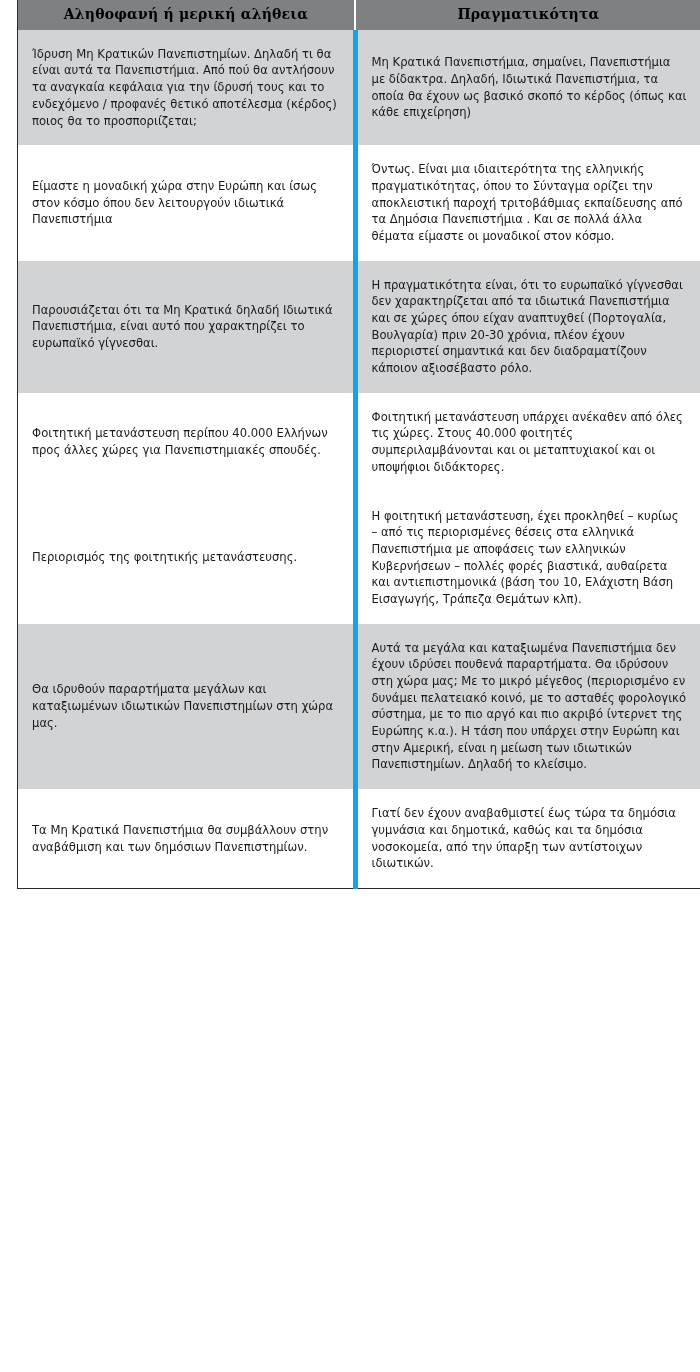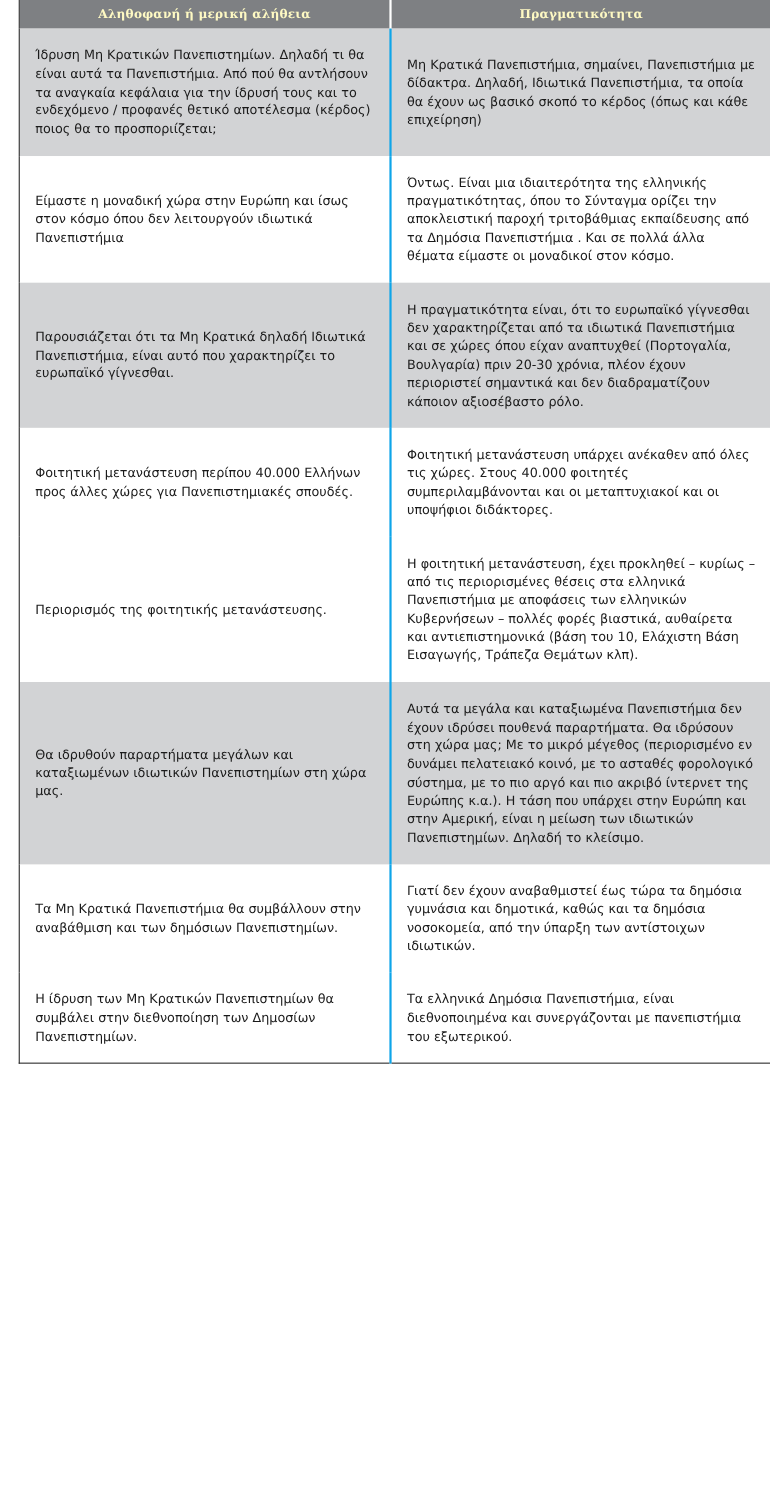--- a/index.html
+++ b/index.html
@@ -28,41 +28,41 @@
     width: 665px;
     border-collapse: collapse;
     table-layout: fixed;
     border: 1px solid #2b2b2b;
     border-top: none;
   }
 
   
   thead th {
     background: #7e8083;
-    color: #fef9c3;
+    color: #000000;
     font-family: "DejaVu Serif", "Liberation Serif", serif;
     font-weight: bold;
-    font-size: 11px;
+    font-size: 14px;
     letter-spacing: 0.2px;
     text-align: center;
     padding: 6px 4px 7px 4px;
     border: none;
     line-height: 1.2;
   }
   thead th.col-left  { width: 328px; border-right: 2px solid #ffffff; }
   thead th.col-right { width: 337px; }
 
   
   tbody td {
     font-size: 11.6px;
     line-height: 1.44;
     color: #1a1a1a;
     vertical-align: middle;
     padding: 16px 14px 16px 14px;
-    border-right: 2px solid #0ea5e9;
+    border-right: 5px solid #0ea5e9;
     border-left: 1px solid #2b2b2b;
     word-wrap: break-word;
     hyphens: none;
   }
   tbody td.cell-right {
     border-right: 2px solid #000000;
     border-left: none;
   }
   tbody td.cell-left {
     border-left: none;
@@ -146,25 +146,17 @@
       <tr class="plain">
         <td class="cell-left vmid">
           <span class="txt">Τα Μη Κρατικά Πανεπιστήμια θα συμβάλλουν στην αναβάθμιση και των δημόσιων Πανεπιστημίων.</span>
         </td>
         <td class="cell-right vmid">
           <span class="txt">Γιατί δεν έχουν αναβαθμιστεί έως τώρα τα δημόσια γυμνάσια και δημοτικά, καθώς και τα δημόσια νοσοκομεία, από την ύπαρξη των αντίστοιχων ιδιωτικών.</span>
         </td>
       </tr>
 
 
-      <tr class="plain">
-        <td class="cell-left vmid">
-          <span class="txt">Η ίδρυση των Μη Κρατικών Πανεπιστημίων θα συμβάλει στην διεθνοποίηση των Δημοσίων Πανεπιστημίων.</span>
-        </td>
-        <td class="cell-right vmid">
-          <span class="txt">Τα ελληνικά Δημόσια Πανεπιστήμια, είναι διεθνοποιημένα και συνεργάζονται με πανεπιστήμια του εξωτερικού.</span>
-        </td>
-      </tr>
 
     </tbody>
   </table>
 
 </div>
 
 </body></html>

